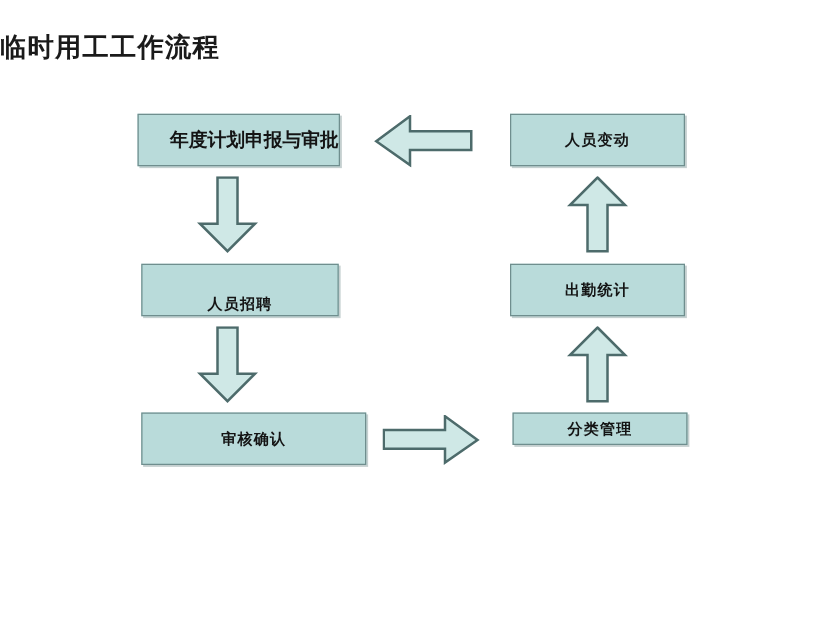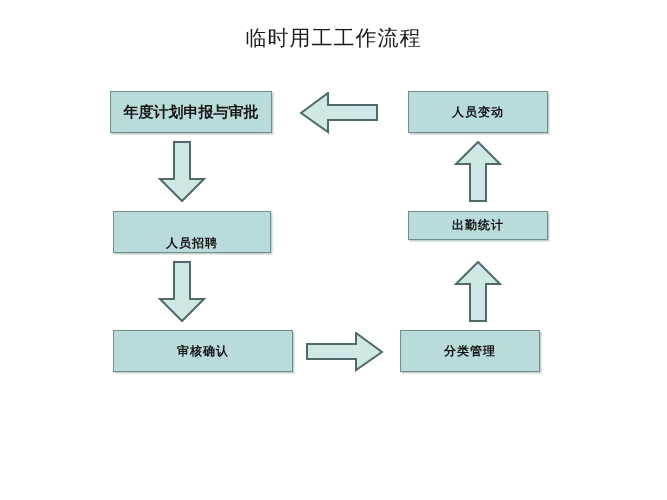--- a/index.html
+++ b/index.html
@@ -18,23 +18,23 @@
     position: relative;
     width: 667px;
     height: 500px;
     background: #ffffff;
   }
   .title {
     position: absolute;
     left: 0;
     top: 24px;
     width: 667px;
-    text-align: center;
+    text-align: left;
     font-size: 21px;
-    font-weight: 400;
+    font-weight: 700;
     color: #1a1a1a;
     letter-spacing: 1px;
     font-family: "DejaVu Serif", "Liberation Serif", serif;
   }
   .node {
     position: absolute;
     box-sizing: border-box;
     background: #b9dbda;
     border: 1.5px solid #6f8e8e;
     box-shadow: 1.5px 1.5px 0 rgba(90,120,120,0.35);
@@ -57,41 +57,41 @@
   }
   .arrow svg { display: block; }
 </style>
 </head>
 <body>
 
 <div id="canvas">
 
   <div class="title">临时用工工作流程</div>
 
-  <div class="node tight" style="left:110px; top:91px; width:162px; height:42px;">
+  <div class="node tight" style="left:110px; top:91px; width:162px; height:42px;justify-content:flex-end;">
     <span>年度计划申报与审批</span>
   </div>
 
   <div class="node" style="left:113px; top:211px; width:158px; height:42px;align-items:flex-end;">
     <span>人员招聘</span>
   </div>
 
   <div class="node" style="left:113px; top:330px; width:180px; height:42px;">
     <span>审核确认</span>
   </div>
 
   <div class="node" style="left:408px; top:91px; width:140px; height:42px;">
     <span>人员变动</span>
   </div>
 
-  <div class="node" style="left:408px; top:211px; width:140px; height:29px;">
+  <div class="node" style="left:408px; top:211px; width:140px; height:42px;">
     <span>出勤统计</span>
   </div>
 
-  <div class="node" style="left:400px; top:330px; width:140px; height:42px;">
+  <div class="node" style="left:410px; top:330px; width:140px; height:26px;">
     <span>分类管理</span>
   </div>
 
   <div class="arrow" style="left:156px; top:141px;">
     <svg width="52" height="62" viewBox="0 0 52 62">
       <polygon points="18,1 34,1 34,38 48,38 26,60 4,38 18,38" fill="#cfe8e6" stroke="#4d6b6b" stroke-width="2" stroke-linejoin="miter"></polygon>
     </svg>
   </div>
 
   <div class="arrow" style="left:156px; top:261px;">

